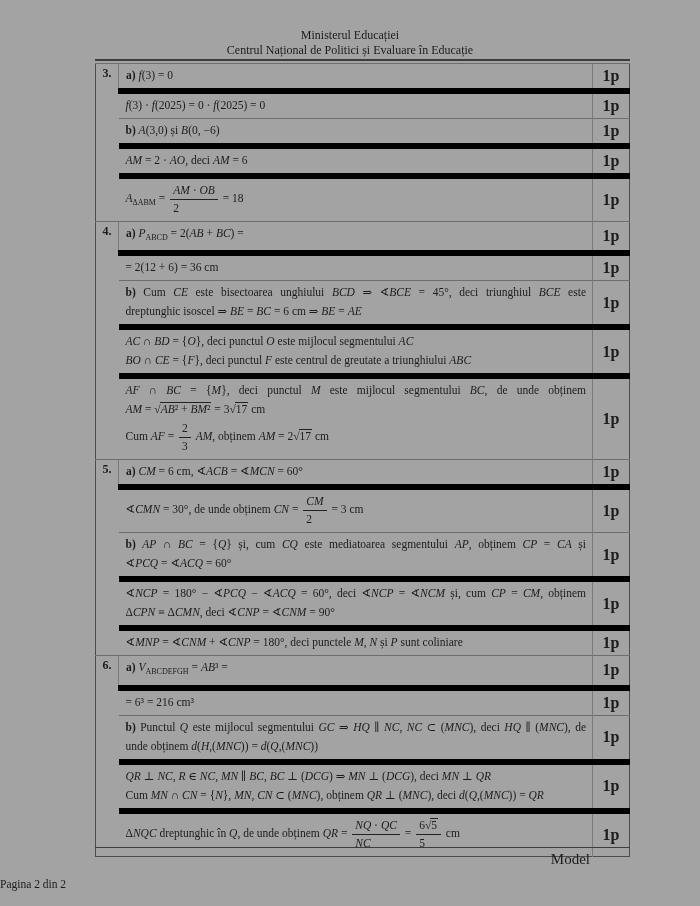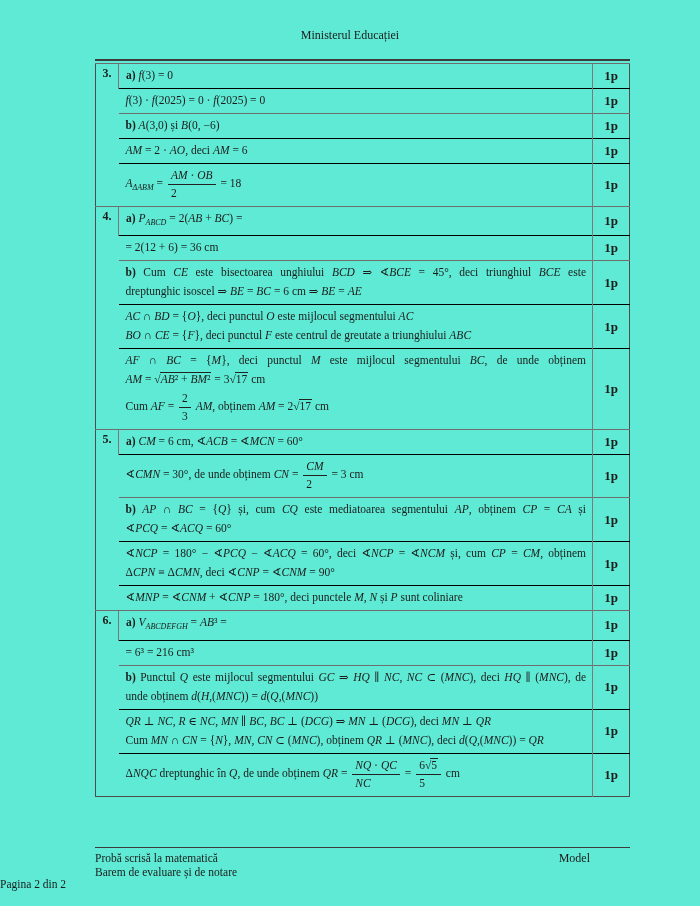--- a/index.html
+++ b/index.html
@@ -1,61 +1,62 @@
 <!DOCTYPE html>
 <html><head>
 <meta charset="utf-8">
 <style>
   html,body { margin:0; padding:0; background:#ffffff; }
   .page {
-    position:relative; width:700px; height:906px; background:#5eead4;
+    position:relative; width:700px; height:906px; background:#a3a3a3;
     font-family:"Liberation Serif","DejaVu Serif",serif; color:#1c1c1c;
     overflow:hidden;
   }
   .header { position:absolute; top:28px; left:0; width:100%; text-align:center;
             font-size:12px; line-height:15px; }
   .header-rule { position:absolute; top:59px; left:95px; width:535px;
                  border-top:2px solid #3c3c3c; }
   table.barem { position:absolute; top:63px; left:95px; width:535px;
                 border-collapse:collapse; font-size:11.5px;
                 border:1.5px solid #4c4c4c; table-layout:fixed; }
   col.c-num { width:23px; } col.c-pts { width:37px; }
   td { vertical-align:middle; }
   td.num { text-align:center; vertical-align:top; font-weight:bold;
            padding-top:2px; font-size:12px; }
   td.content { padding:2px 6px 3px 7px; }
-  td.pts { text-align:center; font-weight:bold; font-size:13px; }
+  td.pts { text-align:center; font-weight:bold; font-size:16px; }
   td + td { border-left:1px solid #7a7a7a;margin-top:8px; }
-  tr.sub td { border-top:1px solid #000000; }
+  tr.sub td { border-top:6px solid #000000; }
   tr.part td, tr.prob td { border-top:1px solid #6e6e6e; }
   .line { line-height:17px; padding:1px 0; }
   .line.just { text-align:justify; text-align-last:justify; }
   .mi { font-style:italic; }
   .mb { font-weight:bold; }
-  sub.msub { font-style:italic; font-size:8px; }
+  sub.msub { font-size:8px; }
   .frac { display:inline-block; vertical-align:middle; text-align:left; margin:0 2px; }
   .frac .fn { display:block; padding:0 3px; border-bottom:1px solid #222; }
   .frac .fd { display:block; padding:0 3px; }
   .sqrt { white-space:nowrap; }
   .sqrt .rad { letter-spacing:-1px; }
   .sqrt .srb { border-top:1px solid #222; padding:0 1px; }
   .footer-rule { position:absolute; top:847px; left:95px; width:535px;
                  border-top:1.5px solid #3c3c3c; }
   .footer-left { position:absolute; top:851px; left:95px; font-size:11.5px; line-height:14px; }
   .footer-right { position:absolute; top:851px; left:95px; width:495px; text-align:right;
-                  font-size:12px; }
+                  font-size:15px; }
   .footer-center { position:absolute; top:878px; left:0; width:100%; text-align:left;
                    font-size:11.5px; }
 </style>
 </head>
 <body>
 
 <div class="page">
   <div class="header">
     <div>Ministerul Educației</div>
+    <div>Centrul Național de Politici și Evaluare în Educație</div>
   </div>
   <div class="header-rule"></div>
 
   <table class="barem">
     <colgroup>
         <col class="c-num">
         <col class="c-content">
         <col class="c-pts">
       </colgroup>
     <tbody id="tbody">
@@ -188,19 +189,15 @@
         <tr class="sub">
           <td class="content">
             <div class="line"><span class="mt">Δ</span><span class="mi">NQC</span><span class="mt"> dreptunghic în </span><span class="mi">Q</span><span class="mt">, de unde obținem </span><span class="mi">QR</span><span class="mt"> = </span><span class="frac"><span class="fn"><span class="mi">NQ</span><span class="mt"> ⋅ </span><span class="mi">QC</span></span><span class="fd"><span class="mi">NC</span></span></span><span class="mt"> = </span><span class="frac"><span class="fn"><span class="mt">6</span><span class="sqrt"><span class="rad">√</span><span class="srb"><span class="mt">5</span></span></span></span><span class="fd"><span class="mt">5</span></span></span><span class="mt"> cm</span></div>
           </td>
           <td class="pts">1p</td>
         </tr>
       </tbody>
   </table>
 
   <div class="footer-rule"></div>
-  <div class="footer-left">
-    <div>Probă scrisă la matematică</div>
-    <div>Barem de evaluare și de notare</div>
-  </div>
   <div class="footer-right">Model</div>
   <div class="footer-center">Pagina 2 din 2</div>
 </div>
 
 </body></html>

